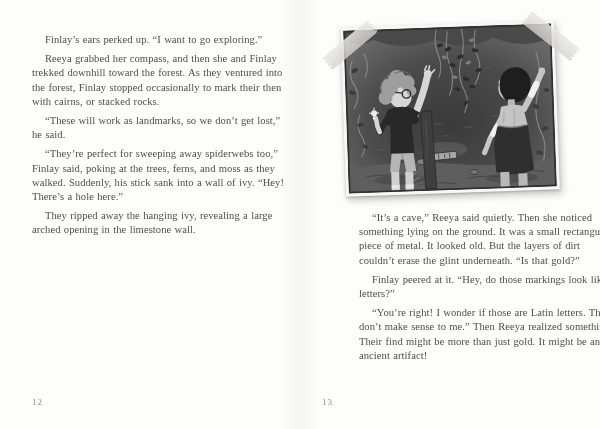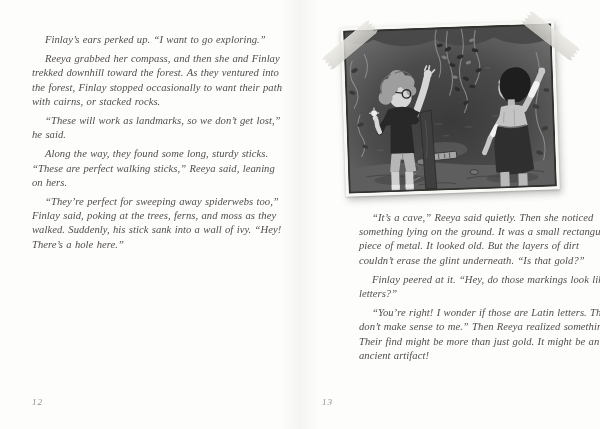--- a/index.html
+++ b/index.html
@@ -3,21 +3,21 @@
 <meta charset="utf-8">
 <style>
   * { margin:0; padding:0; box-sizing:border-box; }
   html,body { width:600px; height:429px; }
   body {
     font-family:"Liberation Serif","DejaVu Serif",serif;
     background:#fdfdfc;
     overflow:hidden;
     position:relative;
   }
-  .spread { position:absolute; inset:0; background:#fdfdfc;font-style:italic; }
+  .spread { position:absolute; inset:0; background:#fdfdfc; }
   .gutter {
     position:absolute; left:280px; top:0; width:40px; height:429px;
     background:linear-gradient(90deg, rgba(0,0,0,0) 0%, rgba(60,60,55,0.045) 50%, rgba(0,0,0,0) 100%);
     pointer-events:none;
   }
   .text-block {
     position:absolute;
     font-size:10.6px;
     line-height:14.2px;
     color:#514d4a;
@@ -56,24 +56,24 @@
   .tape-right { left:519px; top:28px; width:64px; transform:rotate(38deg); }
 </style>
 </head>
 <body>
 
 <div class="spread">
   <div class="gutter"></div>
 
   <div class="text-block tb-left">
       <p>Finlay’s ears perked up. “I want to go exploring.”</p>
-      <p>Reeya grabbed her compass, and then she and Finlay trekked downhill toward the forest. As they ventured into the forest, Finlay stopped occasionally to want their path with cairns, or stacked rocks.</p>
+      <p>Reeya grabbed her compass, and then she and Finlay trekked downhill toward the forest. As they ventured into the forest, Finlay stopped occasionally to mark their then with cairns, or stacked rocks.</p>
       <p>“These will work as landmarks, so we don’t get lost,” he said.</p>
-      <p>Along the way, they found some long, sturdy sticks. “These are perfect walking sticks,” Reeya said, leaning on hers.</p>
       <p>“They’re perfect for sweeping away spiderwebs too,” Finlay said, poking at the trees, ferns, and moss as they walked. Suddenly, his stick sank into a wall of ivy. “Hey! There’s a hole here.”</p>
+      <p>They ripped away the hanging ivy, revealing a large arched opening in the limestone wall.</p>
     </div>
   <div class="page-num pn-left">12</div>
 
   <div class="illo" title="Grayscale sketch taped to the page: a boy with glasses and a girl with a ponytail pull hanging ivy away from a dark cave opening; a small rectangular piece of metal lies on the ground between them">
     <svg viewBox="0 0 208 162" preserveAspectRatio="none">
       <defs>
         <radialGradient id="caveG" cx="50%" cy="58%" r="70%">
           <stop offset="0%" stop-color="#3a3a3a"></stop>
           <stop offset="55%" stop-color="#4b4b4b"></stop>
           <stop offset="100%" stop-color="#6f6f6f"></stop>

